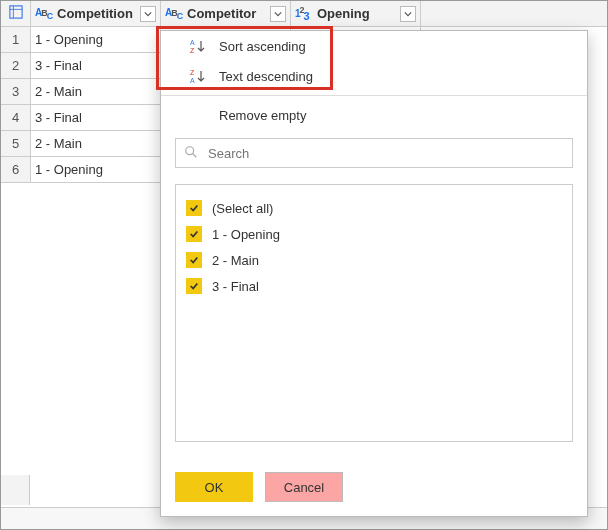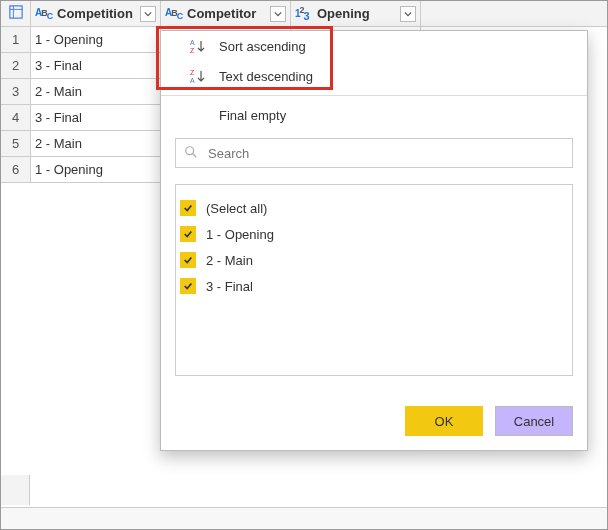--- a/index.html
+++ b/index.html
@@ -84,45 +84,45 @@
     padding:0 8px; gap:8px;
     color:#888;
   }
   .search-box input {
     border:none; outline:none; flex:1; font-size:13px; color:#ec4899;
     background:transparent;
   }
   .values-box {
     margin:16px 14px;
     border:1px solid #ccc;
-    height:192px;
-    padding:10px 4px;
+    height:258px;
+    padding:10px 10px;
   }
   .check-row {
     display:flex; align-items:center; gap:10px;
     height:26px;
     cursor:pointer;
   }
   .chk {
     width:16px; height:16px;
     background:#f2c811;
     display:flex; align-items:center; justify-content:center;
   }
   .chk svg { width:10px; height:10px; }
   .btn-row {
-    display:flex; justify-content:flex-end;
+    display:flex; 
     gap:12px;
     padding:14px 14px 0 14px;
   }
   .btn {
     min-width:78px; height:30px;
     display:flex; align-items:center; justify-content:center;
     border:1px solid #bbb;
     cursor:pointer;
-    background:#c4b5fd;
+    background:#fca5a5;
   }
   .btn.primary { background:#f2c811; border-color:#f2c811; }
   .chevron-right { margin-left:auto; color:#999; }
   .bottom-bar {
     position:absolute;
     left:1px; right:1px; bottom:1px;
     height:22px;
     border-top:1px solid #ccc;
     background:#f7f7f7;
   }
@@ -238,21 +238,21 @@
           <text x="0" y="7" font-size="7" fill="#d93025">Z</text>
           <text x="0" y="15" font-size="7" fill="#3b78e7">A</text>
           <path d="M11 3 L11 13 M8 10 L11 13 L14 10" stroke="#555" fill="none" stroke-width="1.2"></path>
         </svg>
     </span>
     <span>Text descending</span>
   </div>
   <div class="menu-sep"></div>
   <div class="menu-item">
     <span class="menu-icon"></span>
-    <span>Final empty</span>
+    <span>Remove empty</span>
   </div>
 
   <div class="search-box">
     <span>
       <svg width="14" height="14" viewBox="0 0 16 16">
           <circle cx="6.5" cy="6.5" r="4.5" fill="none" stroke="#aaa" stroke-width="1.4"></circle>
           <line x1="10" y1="10" x2="14" y2="14" stroke="#aaa" stroke-width="1.4"></line>
         </svg>
     </span>
     <input placeholder="Search" style="">

